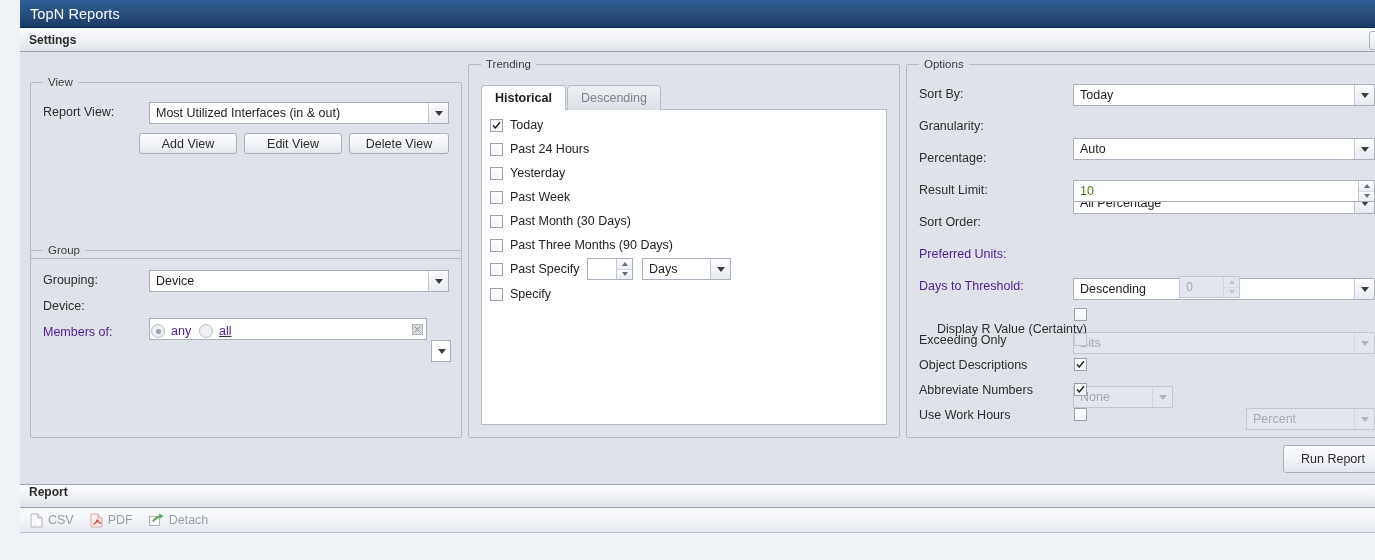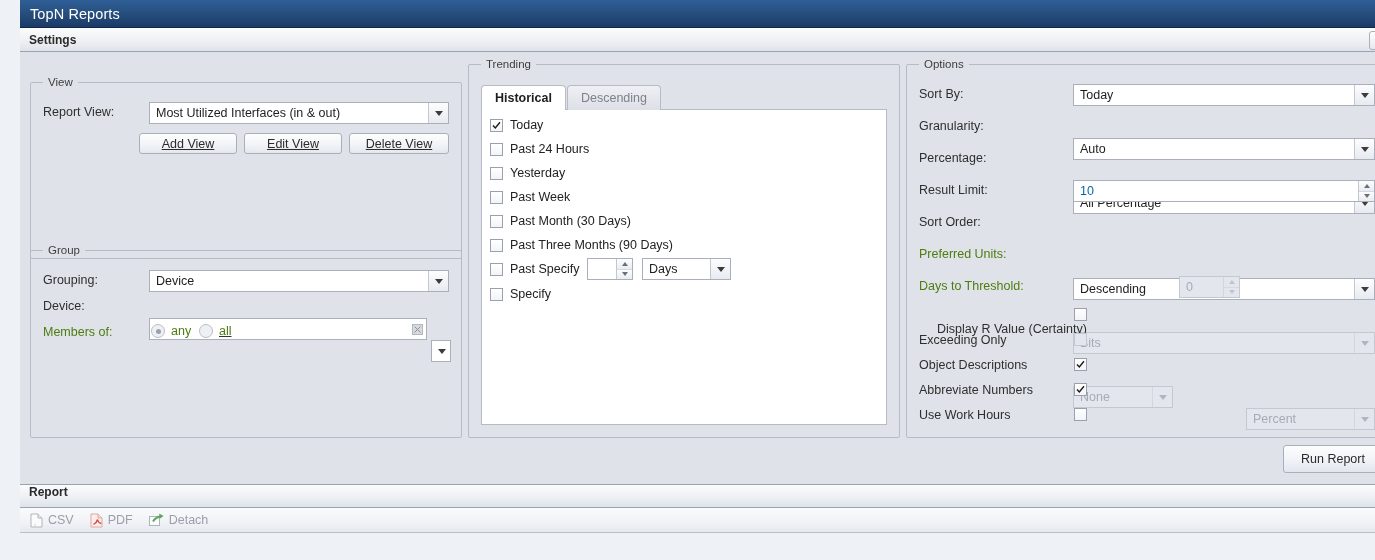--- a/index.html
+++ b/index.html
@@ -75,21 +75,21 @@
     background: #dfe3e9;
     padding: 0 5px;
     font-size: 11.5px;
     color: #3d3d3d;
     line-height: 12px;
   }
 
   
   .row { position: absolute; display: flex; align-items: center; }
   .lbl { font-size: 12.5px; color: #2e2e2e; white-space: nowrap; }
-  .lbl.disabled { color: #4d7c0f; }
+  .lbl.disabled { color: #4c1d95; }
 
   .combo {
     position: relative;
     height: 22px;
     border: 1px solid #a9b0bb;
     background: #ffffff;
     box-sizing: border-box;
     display: flex; align-items: center;
     cursor: pointer;
   }
@@ -122,21 +122,21 @@
   
   .spinner {
     position: relative;
     height: 22px;
     border: 1px solid #a9b0bb;
     background: #ffffff;
     box-sizing: border-box;
     display: flex; align-items: center;
   }
   .spinner .val {
-    padding-left: 6px; font-size: 12.5px; color: #0369a1;
+    padding-left: 6px; font-size: 12.5px; color: #4d7c0f;
     flex: 1; overflow: hidden; white-space: nowrap;
   }
   .spinner .spin-btns {
     width: 15px; height: 20px;
     display: flex; flex-direction: column;
     flex: 0 0 15px;
     border-left: 1px solid #c2c7d0;
   }
   .spinner .sp {
     flex: 1;
@@ -167,21 +167,20 @@
   .btn {
     height: 21px;
     border: 1px solid #a9b0bb;
     border-radius: 3px;
     background: linear-gradient(to bottom, #fdfdfe 0%, #f3f5f8 50%, #e4e8ee 100%);
     font-size: 12.5px;
     color: #2b2b2b;
     display: flex; align-items: center; justify-content: center;
     cursor: pointer;
     box-sizing: border-box;
-    text-decoration: underline;
   }
 
   
   .cbx {
     width: 13px; height: 13px;
     border: 1px solid #9aa1ac;
     background: linear-gradient(to bottom, #ffffff, #f2f4f7);
     box-sizing: border-box;
     display: inline-flex; align-items: center; justify-content: center;
     flex: 0 0 13px;

